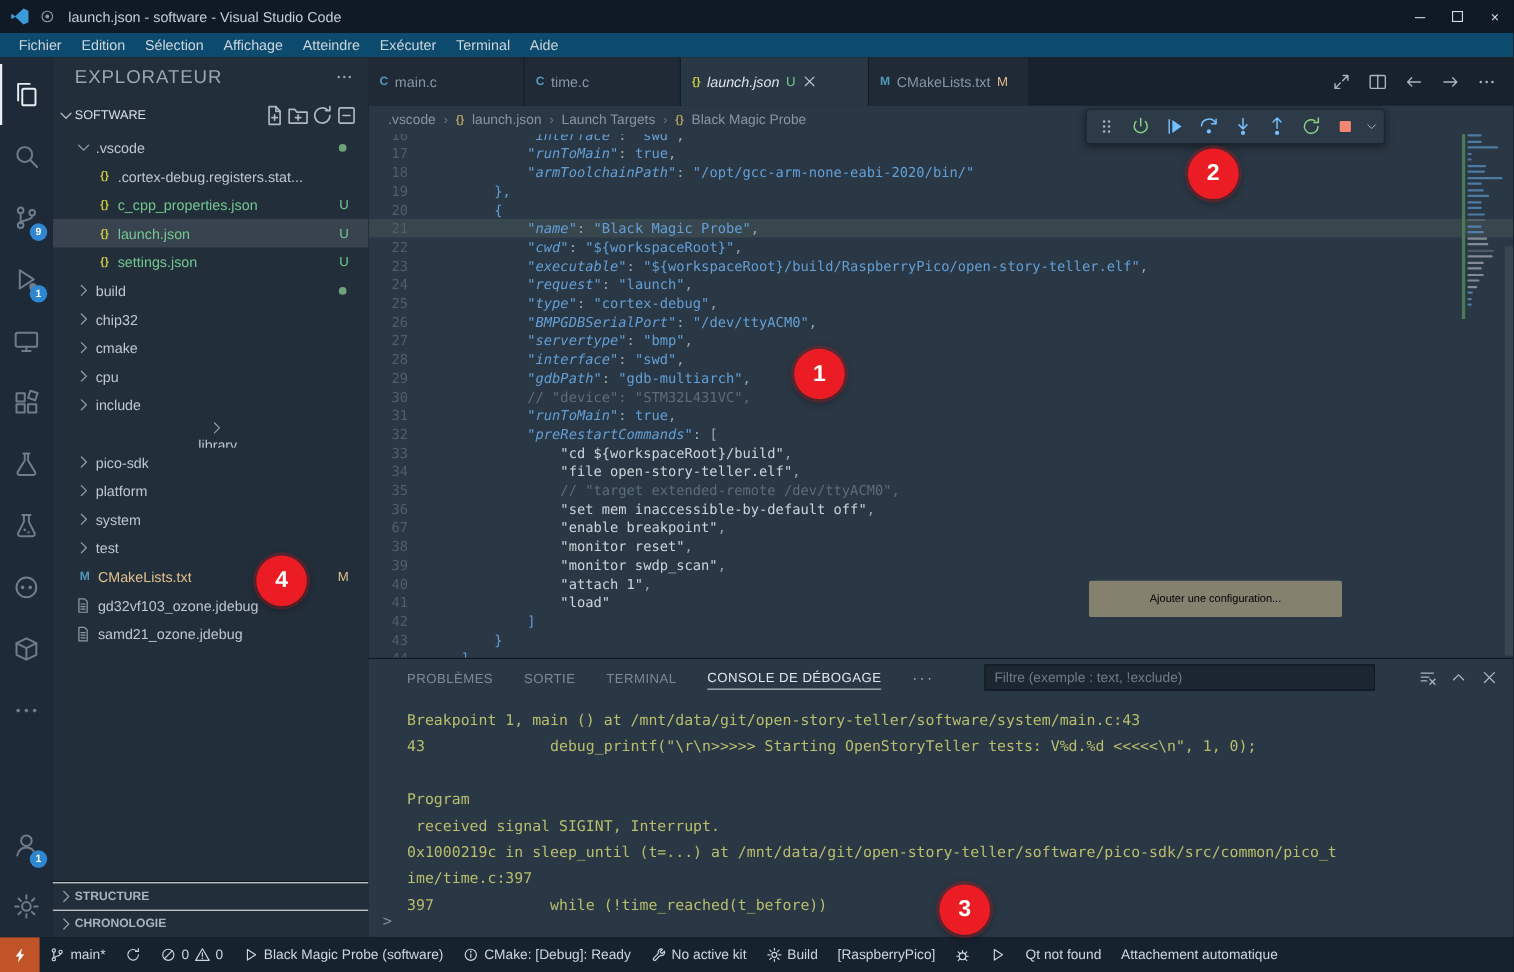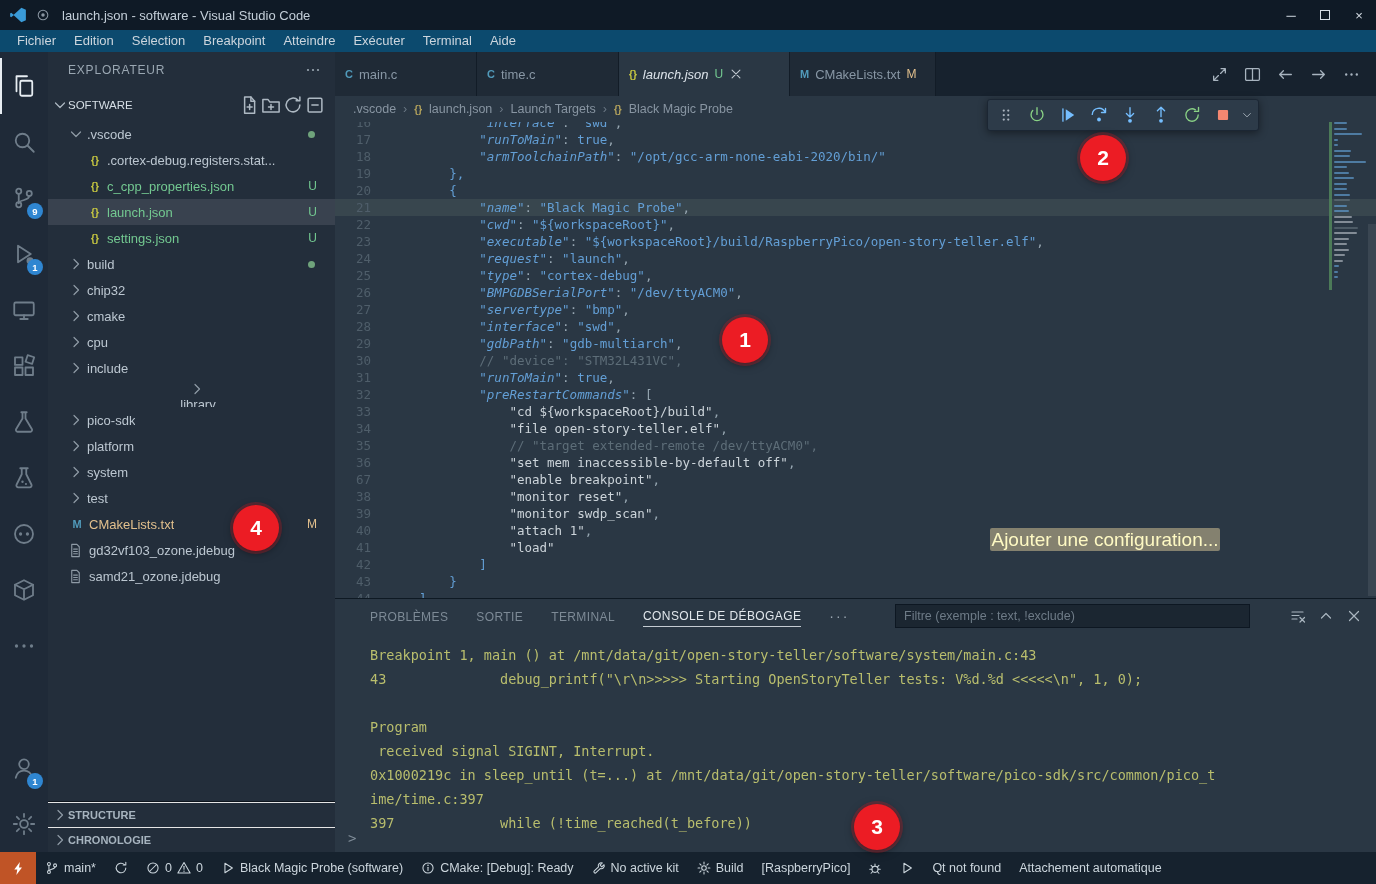--- a/index.html
+++ b/index.html
@@ -39,21 +39,21 @@
   .act-item.active { color:#e7edf2; box-shadow:inset 2px 0 0 #e7edf2; }
   .act-item .icon { width:24px; height:24px; }
   .act-spacer { flex:1; }
   .act-badge { position:absolute; right:5px; bottom:7px; min-width:16px; height:16px;
                border-radius:8px; background:#2f86d1; color:#fff; font-size:9.5px;
                font-weight:bold; display:flex; align-items:center; justify-content:center; }
 
   
   .sidebar { width:287px; background:#232e3b; display:flex; flex-direction:column; flex:none; }
   .sidebar-title { height:35px; display:flex; align-items:center; justify-content:space-between;
-                   padding:0 14px 0 20px; font-size:12px; letter-spacing:.8px; color:#9aa7b2; }
+                   padding:0 14px 0 20px; font-size:17px; letter-spacing:.8px; color:#9aa7b2; }
   .sidebar-title .icon { width:16px; height:16px; color:#9aa7b2; }
   .section-header { height:24px; margin-top:6px; display:flex; align-items:center;
                     padding:0 10px 0 4px; font-size:11.5px; font-weight:normal; color:#d6dfe6; }
   .section-header .icon { width:16px; height:16px; color:#aeb9c3; }
   .section-header .grow { flex:1; }
   .section-header .act { width:20px; height:20px; margin-left:2px; color:#aeb9c3; }
   .tree { flex:1; overflow:hidden; padding-top:4px; font-size:13px; }
   .trow { height:26px; display:flex; align-items:center; color:#bcc7d1; padding-right:10px; }
   .trow.selected { background:#39424f; }
   .trow .icon.chev { width:16px; height:16px; color:#8f9ba6; }
@@ -116,22 +116,22 @@
 
   .dbg-toolbar { position:absolute; left:652px; top:47px; height:32px; background:#2d3b49;
                  border:1px solid #1b2633; border-radius:3px; display:flex; align-items:center;
                  padding:0 4px; gap:3px; box-shadow:0 2px 8px rgba(0,0,0,.45); z-index:6; }
   .dbg-btn { width:28px; height:28px; display:flex; align-items:center; justify-content:center; }
   .dbg-btn .icon { width:18px; height:18px; }
   .dbg-btn.small { width:14px; } .dbg-btn.small .icon { width:12px; height:12px; }
   .col-green { color:#89d185; } .col-blue { color:#75beff; }
   .col-red { color:#f48771; } .col-gray { color:#aab4be; }
 
-  .add-config { position:absolute; left:655px; top:476px; width:230px; height:23px;
-                background:#84816f; color:#fef9c3; font-size:19px; display:flex;
+  .add-config { position:absolute; left:655px; top:476px; width:230px; height:33px;
+                background:#84816f; color:#000000; font-size:10px; display:flex;
                 align-items:center; justify-content:center; border-radius:2px; z-index:5; }
 
   
   .panel { position:absolute; left:0; right:0; top:546px; bottom:0; background:#2a3744;
            border-top:1px solid #0e1923; }
   .panel-tabs { height:34px; display:flex; align-items:center; padding-left:35px; gap:28px;
                 font-size:12px; letter-spacing:.4px; }
   .ptab { color:#7d8a96; padding:4px 0 3px; }
   .ptab.active { color:#e1e7ec; border-bottom:1px solid #c5ccd3; }
   .ptab-more { color:#9aa6b1; font-size:14px; letter-spacing:2px; }
@@ -185,21 +185,21 @@
           <span class="win-box"></span>
         </span>
       <span class="win-btn">×</span>
     </div>
   </div>
 
   <div class="menubar" id="menubar">
       <span class="menu-item">Fichier</span>
       <span class="menu-item">Edition</span>
       <span class="menu-item">Sélection</span>
-      <span class="menu-item">Breakpoint</span>
+      <span class="menu-item">Affichage</span>
       <span class="menu-item">Atteindre</span>
       <span class="menu-item">Exécuter</span>
       <span class="menu-item">Terminal</span>
       <span class="menu-item">Aide</span>
     </div>
 
   <div class="bodyrow">
     <div class="activitybar" id="activitybar">
         <div class="act-item active">
           <span class="icon">

